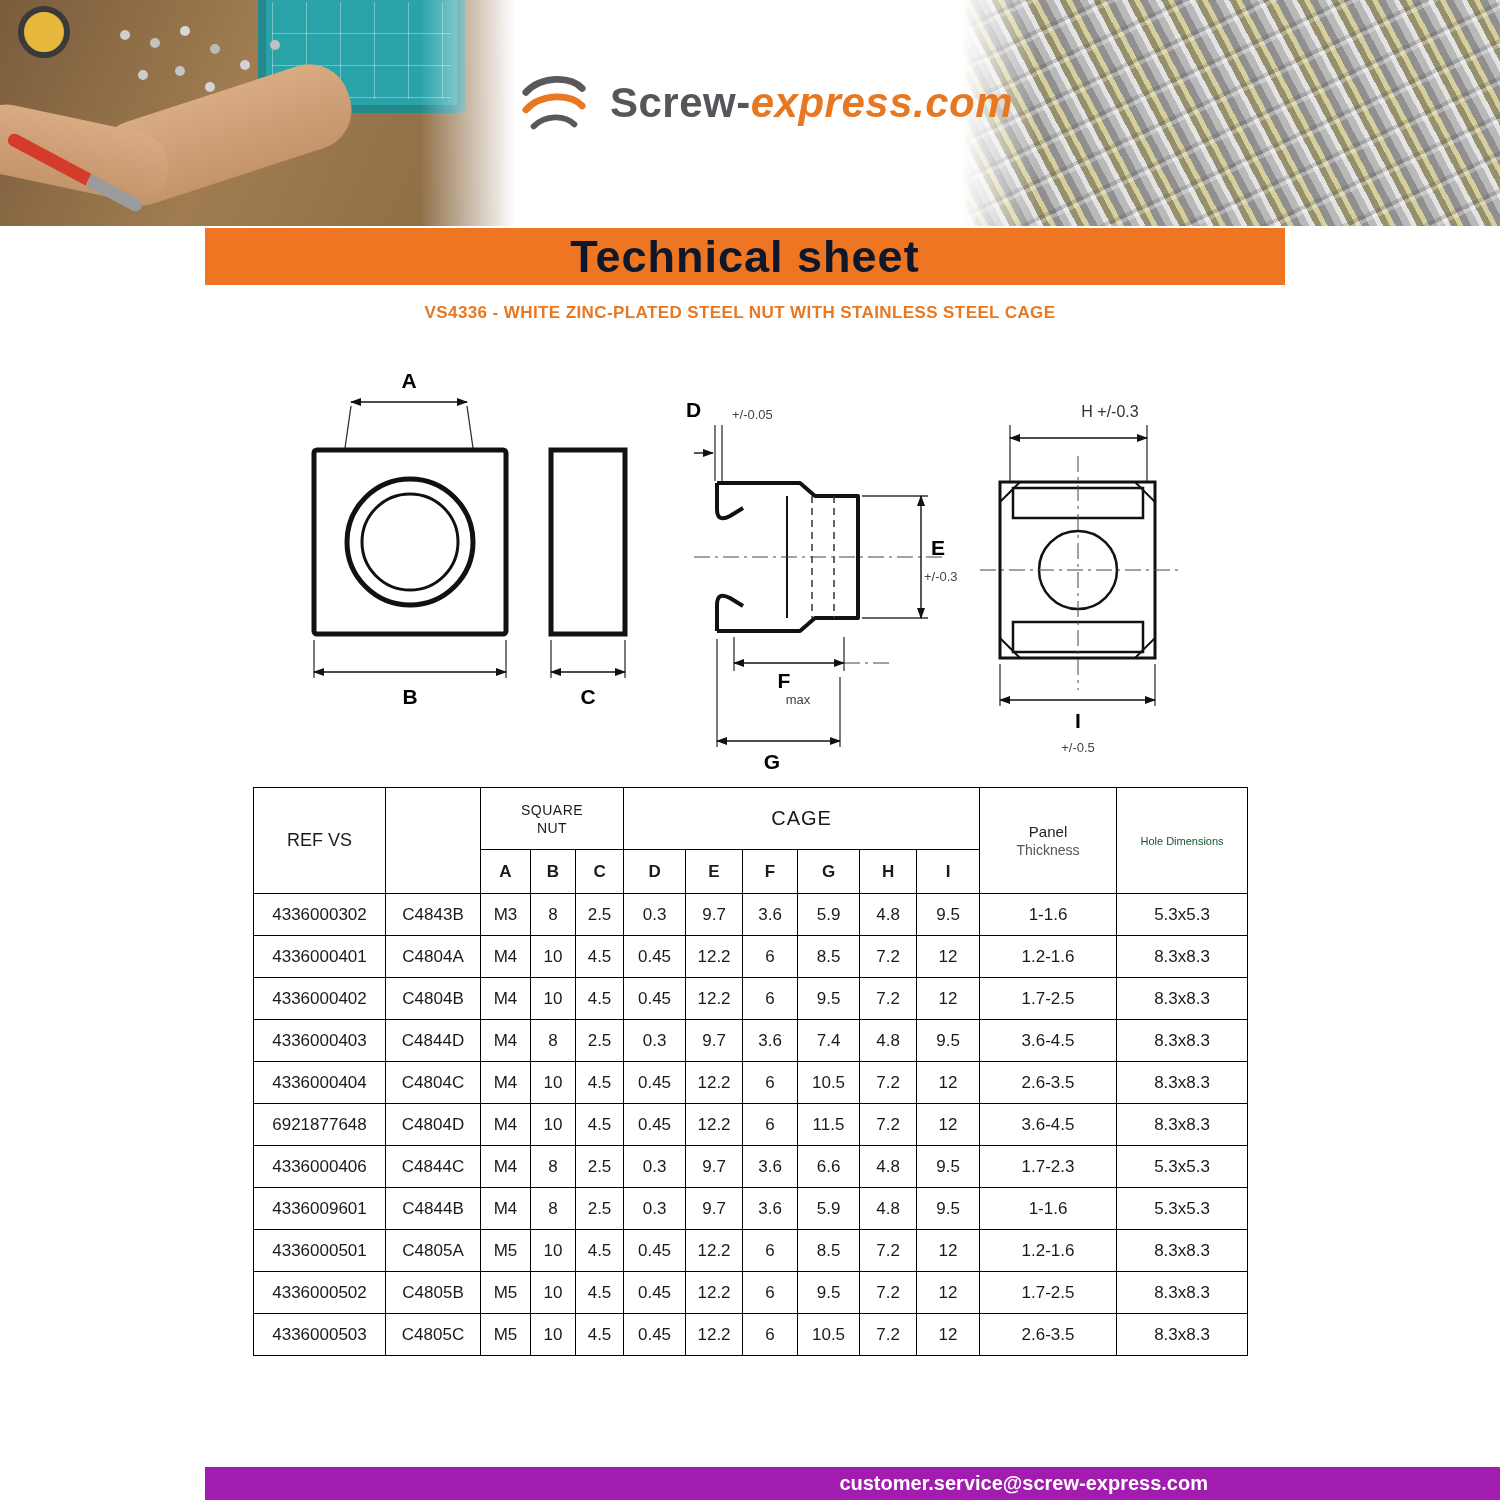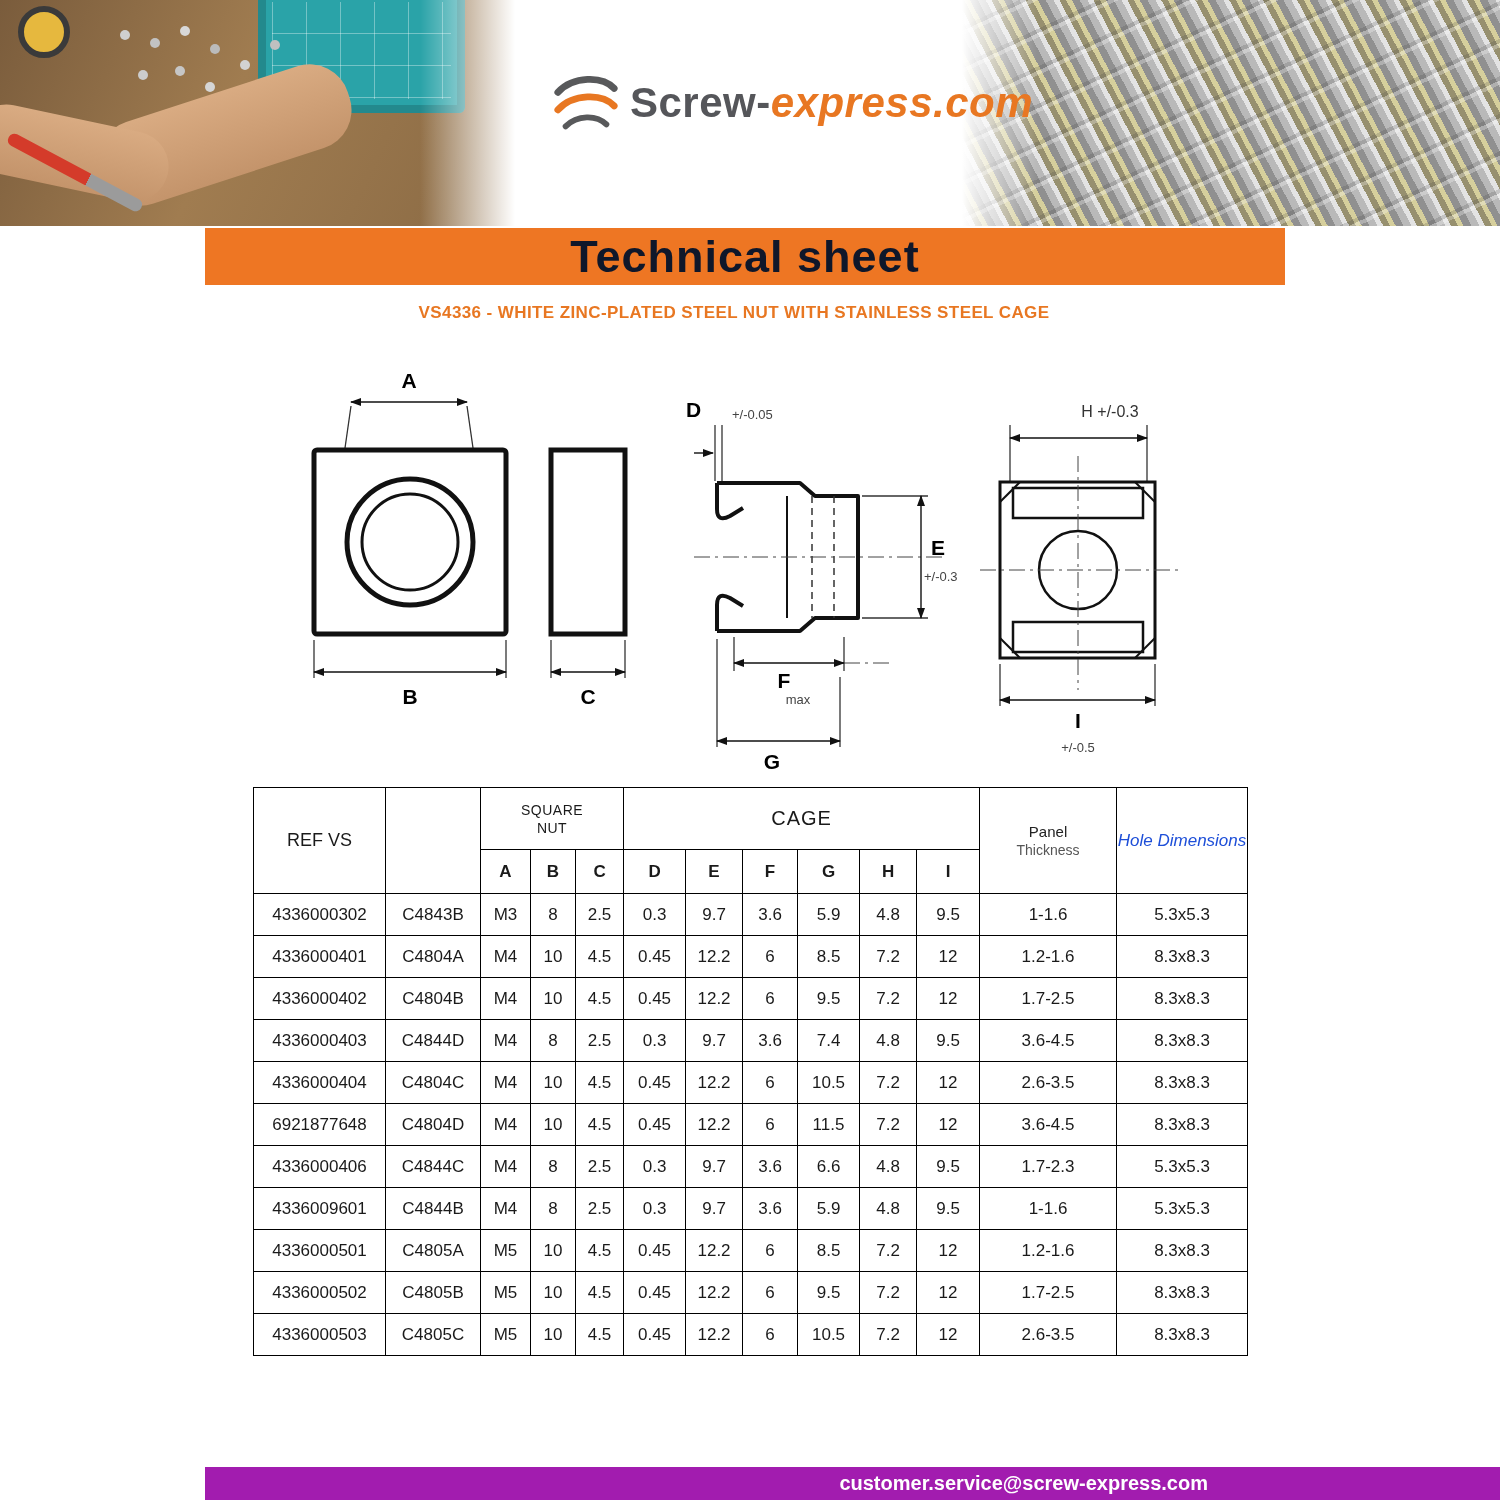--- a/index.html
+++ b/index.html
@@ -29,31 +29,31 @@
   .arm { background:linear-gradient(180deg,#d9ab82,#c4946b); border-radius:40px; }
   .arm1 { left:95px; top:92px; width:260px; height:86px; transform:rotate(-18deg); }
   .arm2 { left:-30px; top:118px; width:200px; height:70px; transform:rotate(12deg); }
   .screwdriver { left:0px; top:166px; width:150px; height:13px; border-radius:6px;
     background:linear-gradient(90deg,#d43b2a 60%, #9b9b9b 60%); transform:rotate(28deg); }
   .scatter { left:120px; top:30px; width:10px; height:10px; border-radius:50%; background:#cfcfcf;
     box-shadow:30px 8px 0 #c2c2c2, 60px -4px 0 #d8d8d8, 90px 14px 0 #bbb, 18px 40px 0 #ccc,
                55px 36px 0 #c6c6c6, 120px 30px 0 #d2d2d2, 150px 10px 0 #c0c0c0, 85px 52px 0 #d5d5d5; }
 
   
-  .logo { position:absolute; left:552px; top:72px; display:flex; align-items:center; gap:10px; }
+  .logo { position:absolute; left:520px; top:72px; display:flex; align-items:center; gap:22px; }
   .logo-mark { width:68px; height:62px; }
   .logo-text { font-size:42px; font-weight:bold; letter-spacing:.5px; white-space:nowrap; }
   .logo-dark { color:#55565a; }
   .logo-orange { color:#e87722; font-style:italic; }
 
   
   .banner { position:absolute; left:205px; top:228px; width:1080px; height:57px; background:#ee7623;
     display:flex; align-items:center; justify-content:center; }
   .banner-title { color:#0f172a; font-size:45px; font-weight:bold; letter-spacing:1px; }
-  .subtitle { position:absolute; left:194px; top:303px; width:1080px; text-align:center;
+  .subtitle { position:absolute; left:200px; top:303px; width:1080px; text-align:center;
     color:#e87722; font-size:17px; font-weight:bold; letter-spacing:.4px; }
 
   
   .drawing { position:absolute; }
   .drawing-front   { left:298px; top:362px; width:228px; height:348px; }
   .drawing-side    { left:538px; top:362px; width:100px; height:348px; }
   .drawing-profile { left:672px; top:395px; width:300px; height:385px; }
   .drawing-top     { left:975px; top:398px; width:215px; height:375px; }
   .outline      { fill:#fff; stroke:#111; stroke-width:5; }
   .outline-mid  { fill:none; stroke:#111; stroke-width:3; }
@@ -74,21 +74,21 @@
     table-layout:fixed; font-size:17px; color:#1a1a1a; }
   .spec-table th, .spec-table td { border:1px solid #000; text-align:center; vertical-align:middle; padding:0; }
   .spec-table td { height:42px; }
   .group-row th { height:62px; font-weight:normal; }
   .sub-row th { height:44px; font-weight:bold; font-size:17px; }
   .th-ref  { font-size:18px; }
   .th-square div { font-size:14px; letter-spacing:.5px; line-height:18px; }
   .th-cage { font-size:20px; letter-spacing:1px; }
   .panel-l1 { font-size:15px; color:#222; line-height:19px; }
   .panel-l2 { font-size:14px; color:#555; line-height:18px; }
-  .th-hole { font-size:17px; color:#1d4ed8;font-style:italic; }
+  .th-hole { font-size:11px; color:#14532d; }
 
   
   .footer { position:absolute; left:205px; top:1467px; width:1295px; height:33px; background:#a21caf;
     color:#fff; display:flex; align-items:center; justify-content:flex-end; padding-right:292px;
     font-size:20px; font-weight:bold; }
 </style>
 </head>
 <body>
 
 <div class="page">

